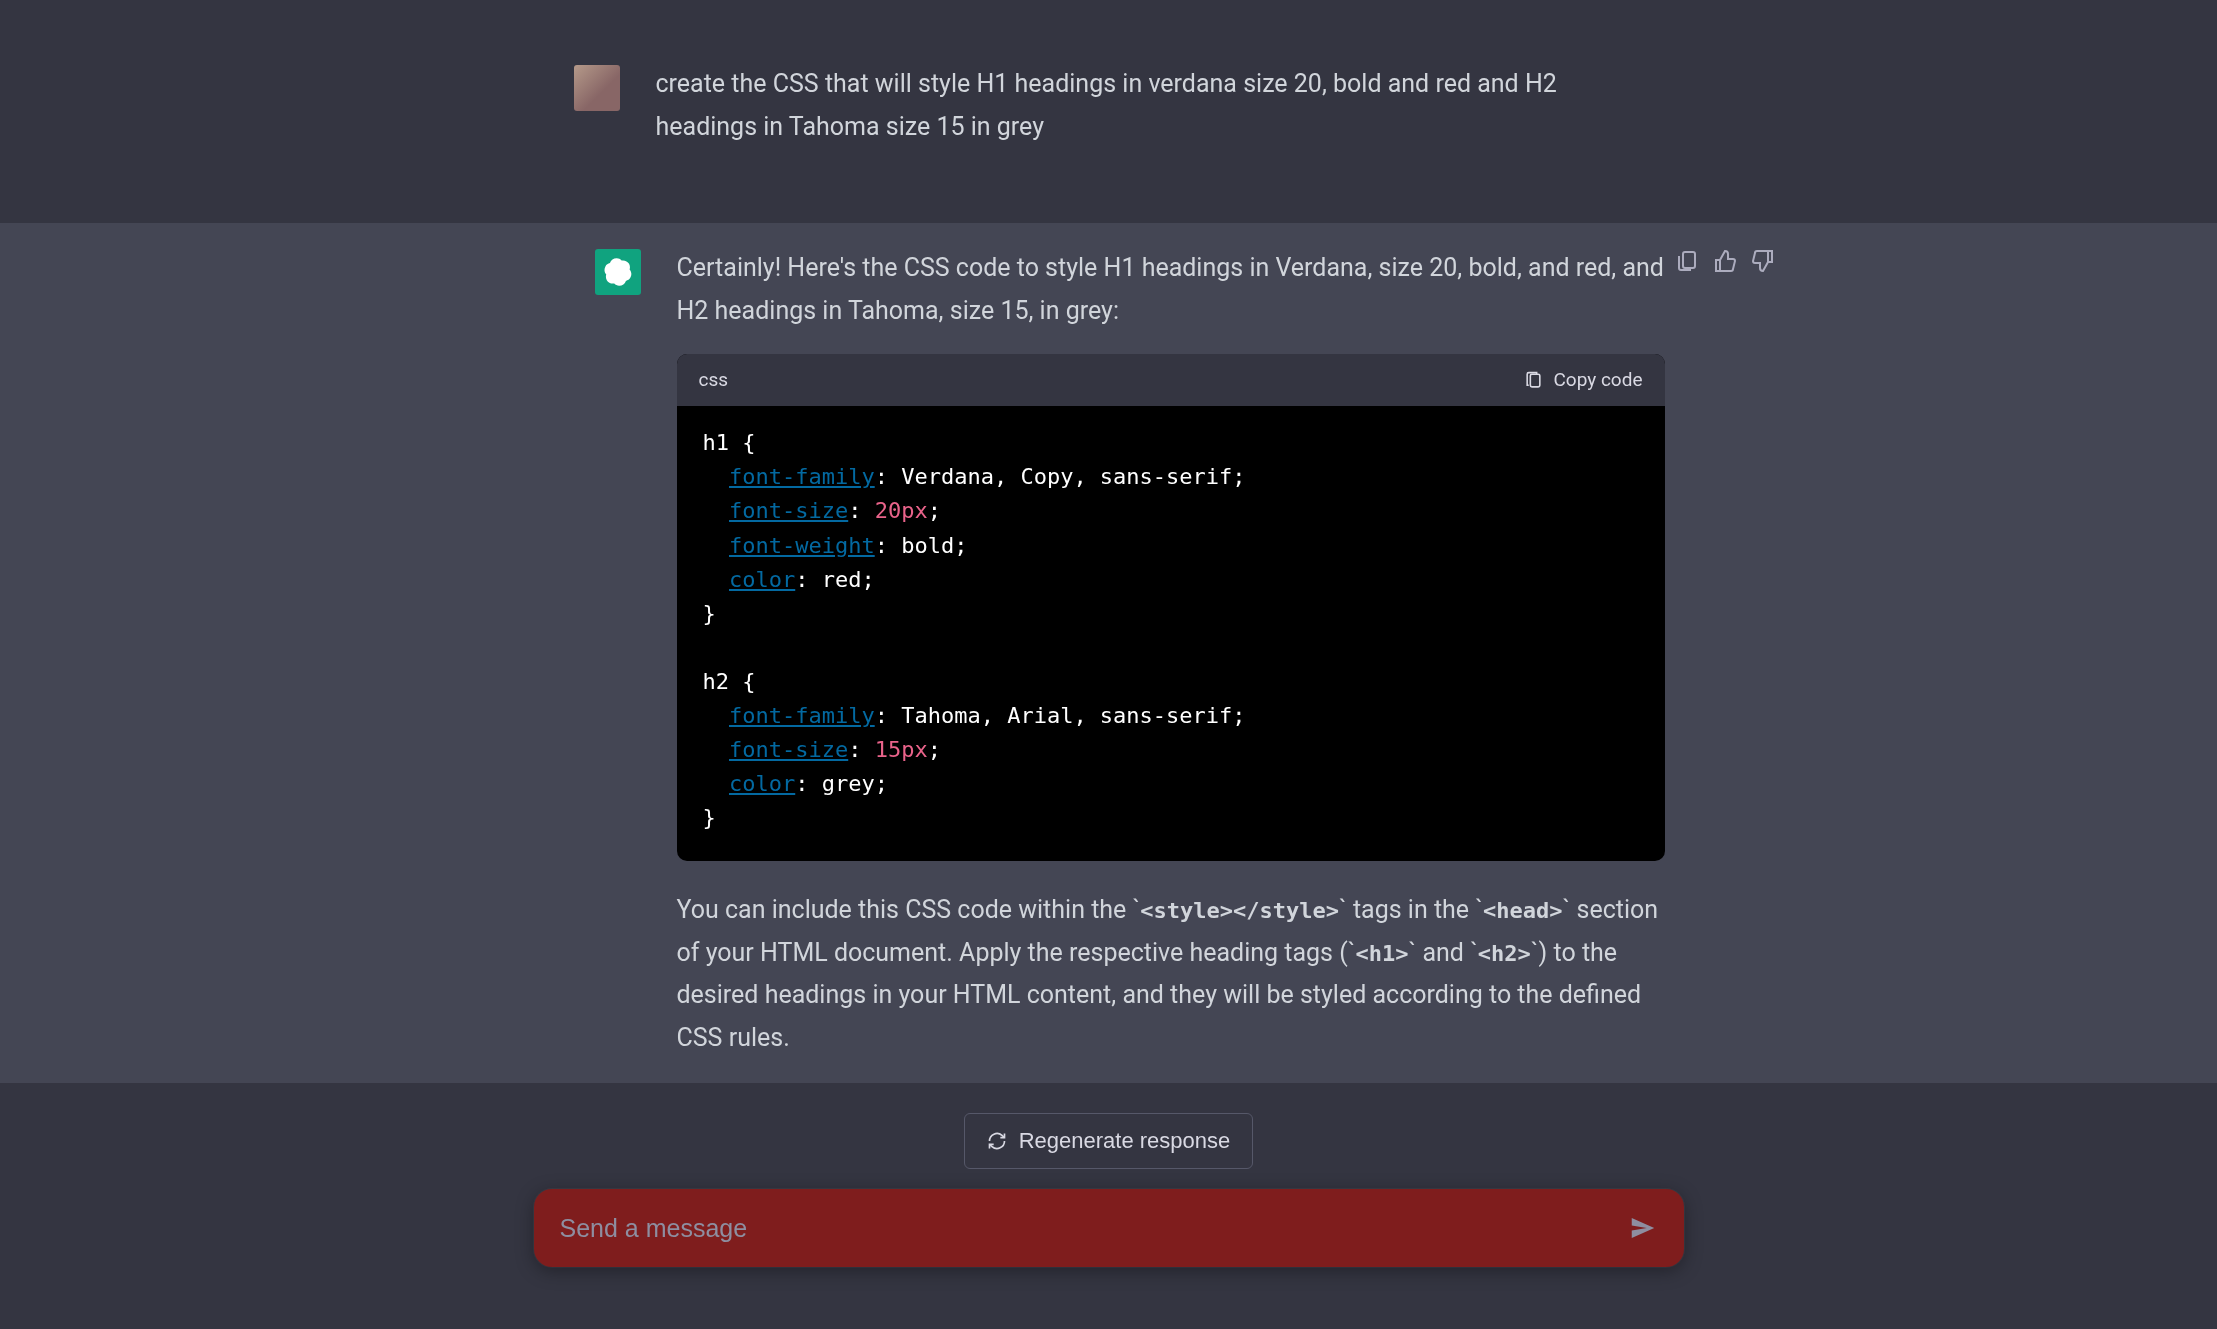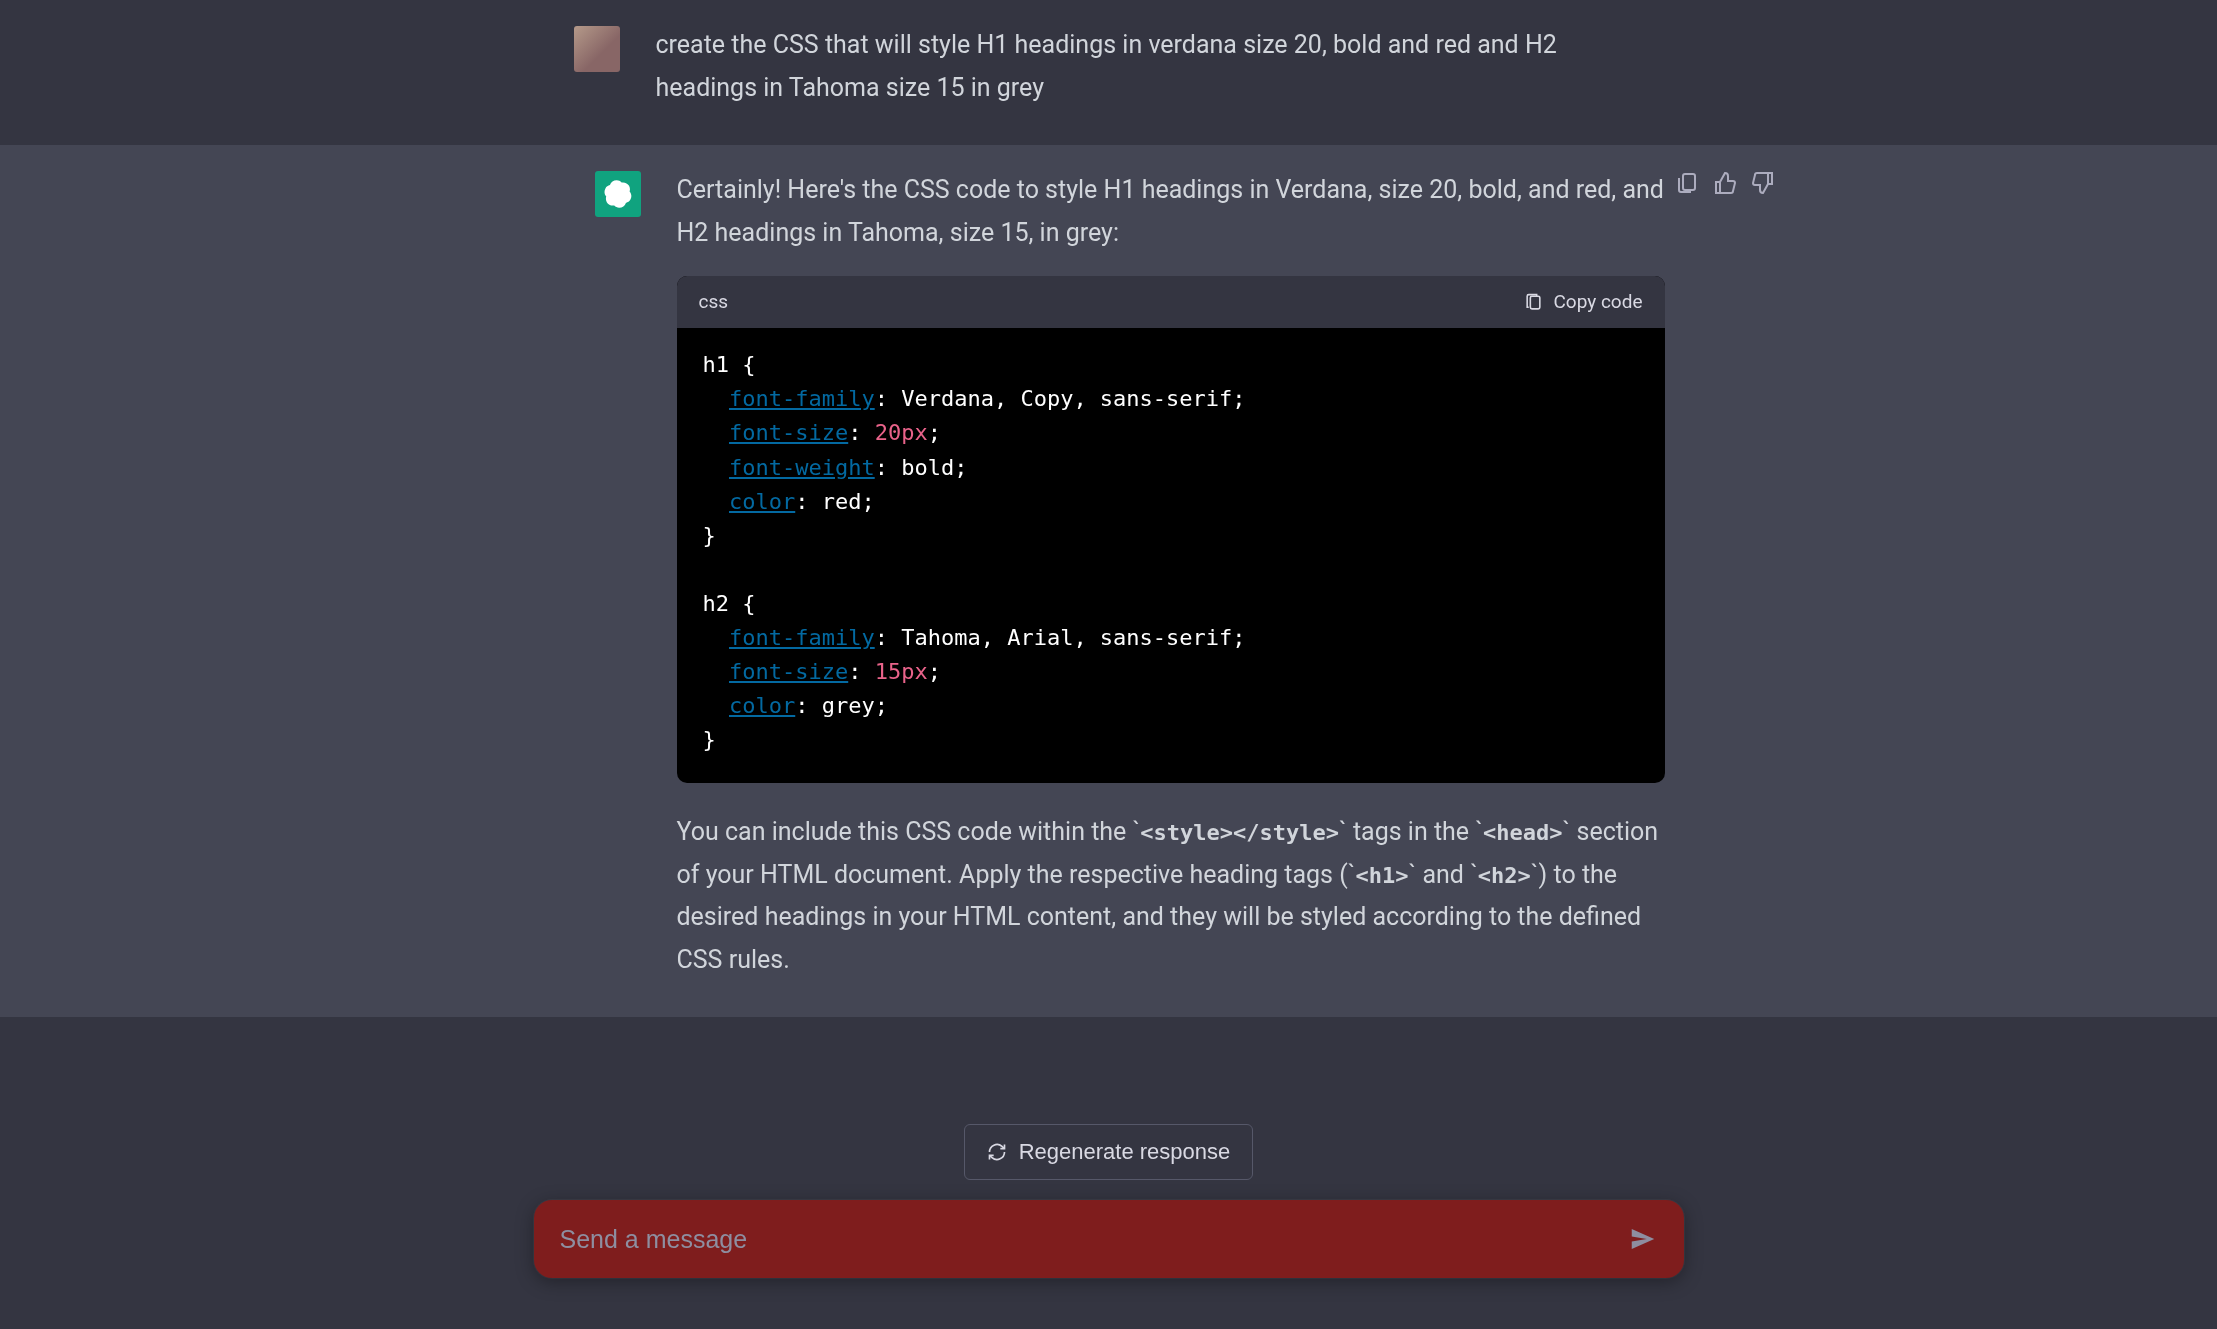--- a/index.html
+++ b/index.html
@@ -11,20 +11,21 @@
   height: 1329px;
   overflow: hidden;
   font-size: 25px;
 }
 .conversation { width: 100%; }
 .msg-row {
   width: 100%;
   display: flex;
   justify-content: center;
   padding: 24px 0 36px 0;
+  margin-top: 39px;
 }
 .user-row { background: #343541; }
 .assistant-row { background: #444654; padding-left: 42px; }
 .msg-inner {
   width: 1070px;
   display: flex;
   align-items: flex-start;
   gap: 36px;
   position: relative;
 }
@@ -93,21 +94,21 @@
   font-size: 22px;
   line-height: 1.55;
   white-space: pre;
   color: #fff;
 }
 .tok-plain { color: #fff; }
 .tok-prop { color: #0369a1; text-decoration: underline; }
 .tok-num { color: #e9638a; }
 .bottom-area {
   position: fixed;
-  bottom: 1px;
+  bottom: 12px;
   left: 0;
   width: 100%;
   background: #343541;
   padding-top: 30px;
   padding-bottom: 50px;
   display: flex;
   flex-direction: column;
   align-items: center;
   gap: 20px;
 }

